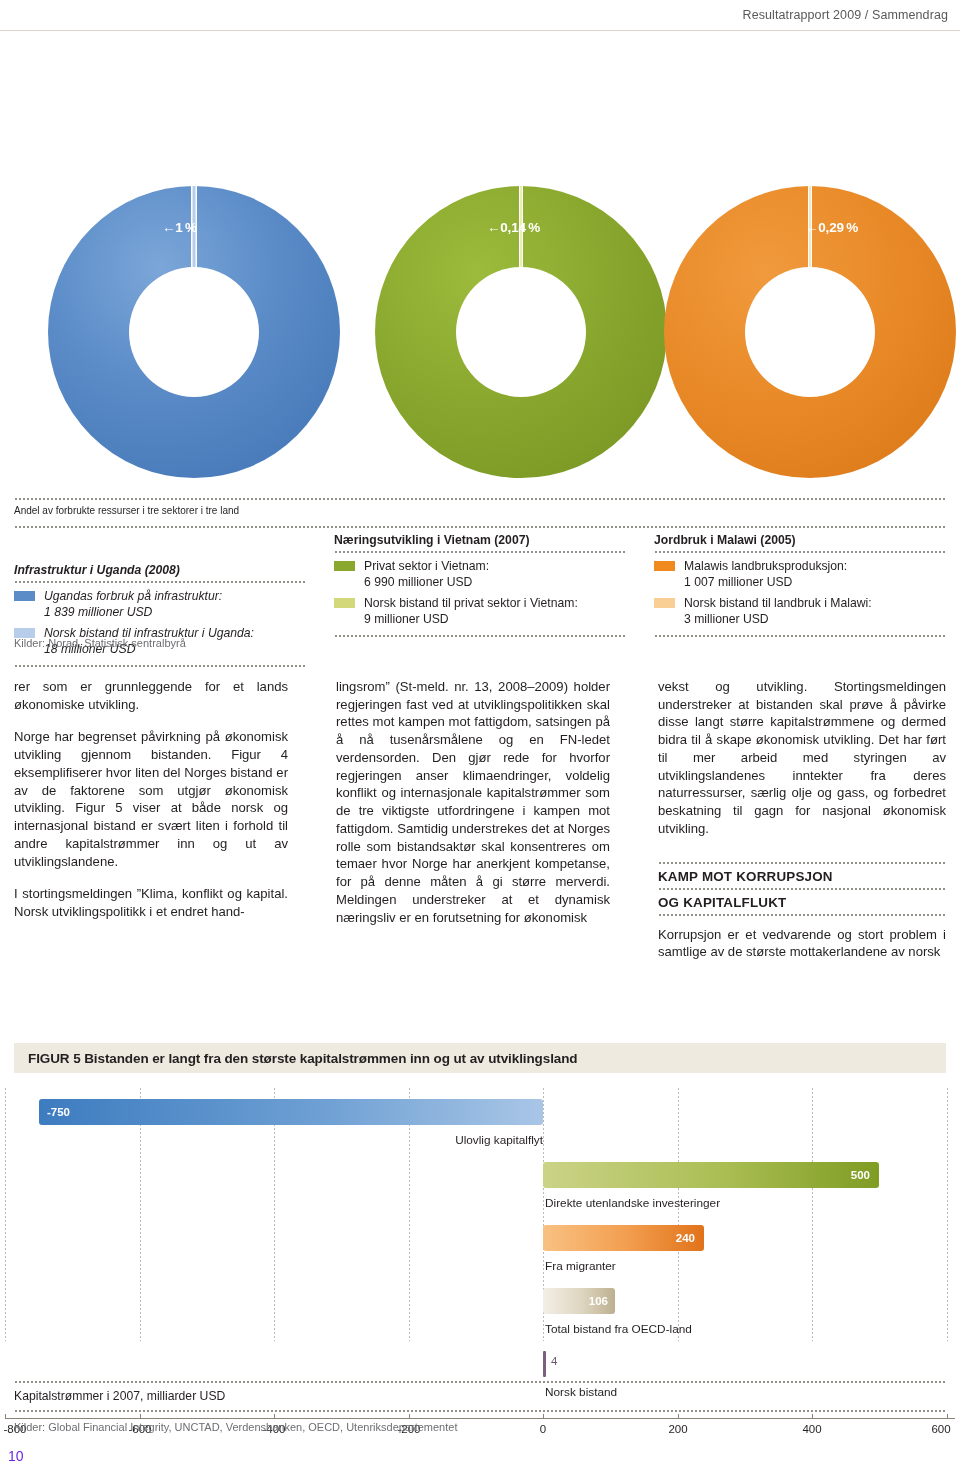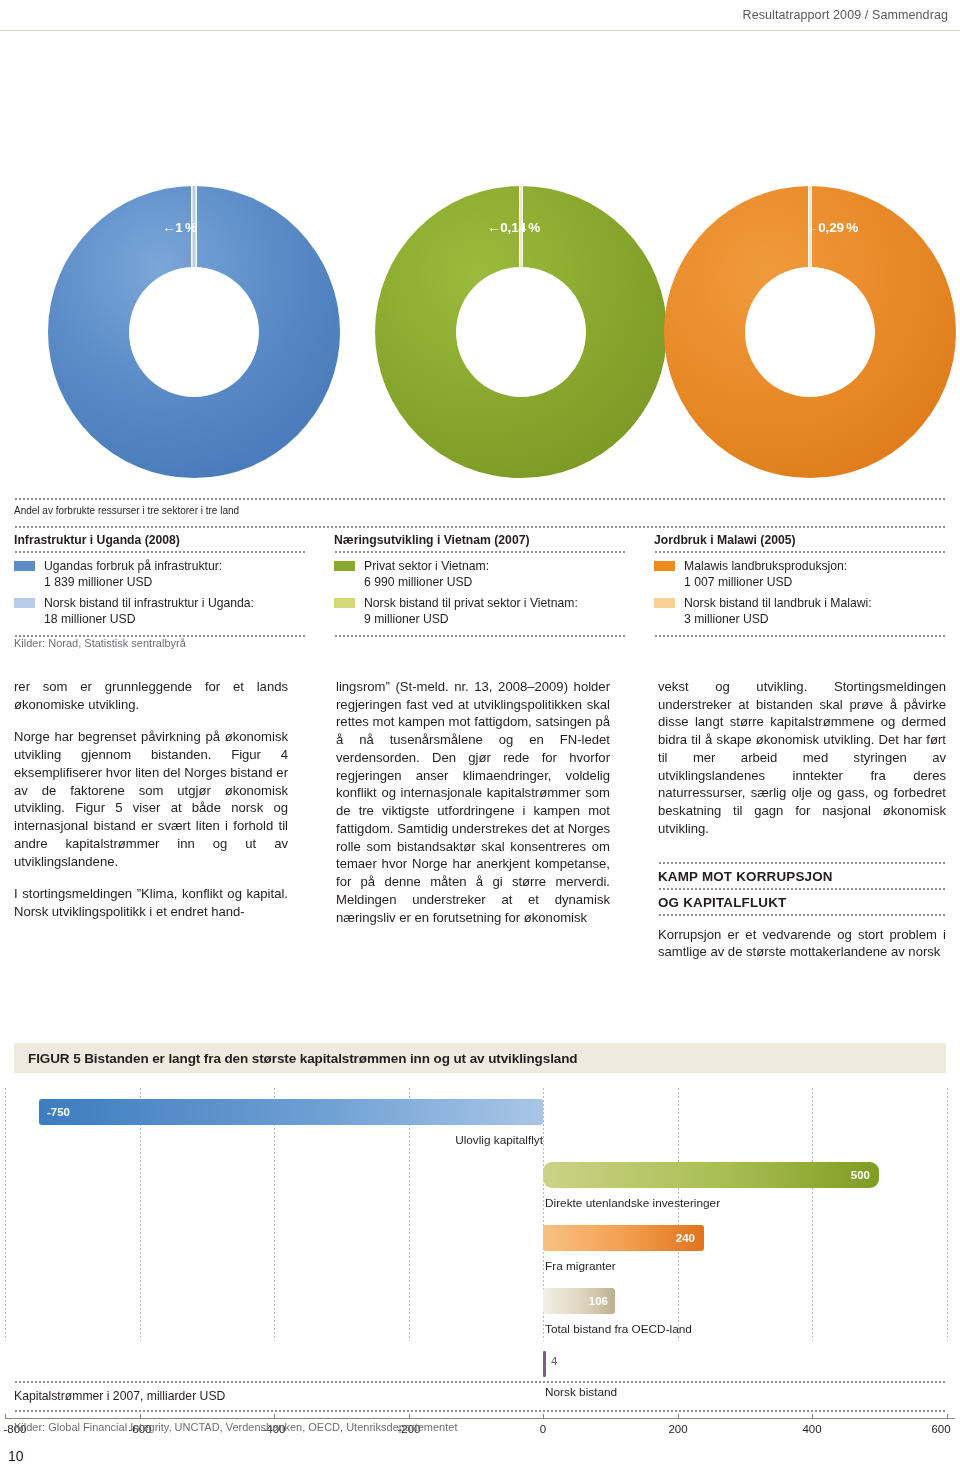--- a/index.html
+++ b/index.html
@@ -128,21 +128,21 @@
   }
   .ticklabel {
     position:absolute; top:5px; font-size:11.5px; color:#231f20;
     transform:translateX(-50%); white-space:nowrap;
   }
   .axis-caption {
     position:absolute; font-size:12.2px; color:#231f20;
   }
   .pageno {
     position:absolute; left:8px; bottom:10px;
-    font-size:14px; color:#0f172a;
+    font-size:14px; color:#6d28d9;
   }
 </style>
 </head>
 <body>
 
 <div class="page">
 
   <div class="runhead">Resultatrapport 2009 / Sammendrag</div>
   <div class="runhead-rule"></div>
 
@@ -168,21 +168,21 @@
       <div class="slice" style="top:0; height:146px; width:2px; background:#fbe5bc; box-shadow:-1px 0 0 #fff, 1px 0 0 #fff;"></div>
       <div class="hole" style="left:81px; top:81px; width:130px; height:130px;"></div>
     </div>
     <div class="pct-label" style="left:805px; top:40px;">←0,29 %</div>
   </div>
 
   <div class="dotrule" style="position:absolute; left:14px; top:498px; width:932px;"></div>
   <div class="cap-line" style="left:14px; top:505px;">Andel av forbrukte ressurser i tre sektorer i tre land</div>
   <div class="dotrule" style="position:absolute; left:14px; top:526px; width:932px;"></div>
 
-  <div class="legend-col" style="left:14px; top:533px; width:292px;">
+  <div class="legend-col" style="left:14px; top:563px; width:292px;font-style:italic;">
     <div class="legend-title">Infrastruktur i Uganda (2008)</div>
     <div class="dotrule" style="width:292px;"></div>
     <div class="legend-row">
       <div class="swatch" style="background:#5b8cc8;"></div>
       <div class="legend-text">
         <div>Ugandas forbruk på infrastruktur:</div>
         <div>1 839 millioner USD</div>
       </div>
     </div>
     <div class="legend-row">
@@ -277,21 +277,21 @@
     <div class="gridline" style="left:807px;"></div>
     <div class="gridline" style="left:942px;"></div>
 
     <div class="bar" style="left:34px; top:11px; width:504px;
                 background:linear-gradient(to right, #3d7cc0 0%, #6d9fd3 55%, #a9c6e6 100%);">
       <span class="val" style="left:8px;">-750</span>
     </div>
     <div class="bar-label" style="left:538px; top:45px; transform:translateX(-100%);">Ulovlig kapitalflyt</div>
 
     <div class="bar" style="left:538px; top:74px; width:336px;
-                background:linear-gradient(to right, #cbd387 0%, #a9bd52 55%, #7f9c23 100%);border-radius:9px;">
+                background:linear-gradient(to right, #cbd387 0%, #a9bd52 55%, #7f9c23 100%);">
       <span class="val" style="right:9px;">500</span>
     </div>
     <div class="bar-label" style="left:540px; top:108px;">Direkte utenlandske investeringer</div>
 
     <div class="bar" style="left:538px; top:137px; width:161px;
                 background:linear-gradient(to right, #f8c182 0%, #f3a052 50%, #e1731a 100%);">
       <span class="val" style="right:9px;">240</span>
     </div>
     <div class="bar-label" style="left:540px; top:171px;">Fra migranter</div>
 

